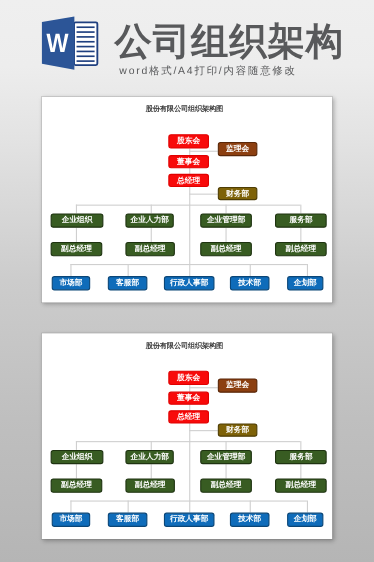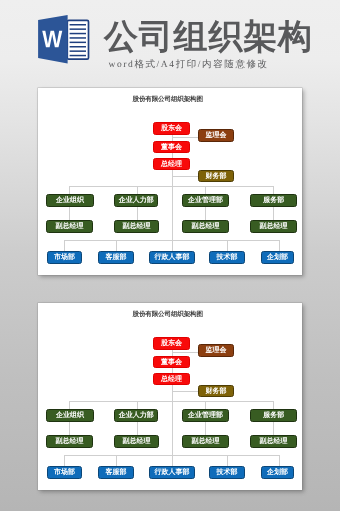--- a/index.html
+++ b/index.html
@@ -3,21 +3,21 @@
 <meta charset="utf-8">
 <title>公司组织架构</title>
 <style>
   html,body{margin:0;padding:0;}
   *{-webkit-font-smoothing:antialiased;text-rendering:geometricPrecision;}
   body{
     width:340px;height:511px;overflow:hidden;
     font-family:"Liberation Sans","DejaVu Sans",sans-serif;
     background:linear-gradient(to bottom,#efefef 0%,#ededed 11.7%,#e3e3e3 24.5%,#cccccc 49.9%,#bfbfbf 74.4%,#b5b5b5 100%);
   }
-  .page{position:relative;width:340px;height:380px;font-family:Liberation Serif, serif;}
+  .page{position:relative;width:340px;height:380px;}
 
   
   .header{position:absolute;left:0;top:0;width:340px;height:86px;}
   .wicon{position:absolute;left:36px;top:11px;width:56px;height:56px;}
   .title{position:absolute;left:104px;top:18px;font-size:34px;font-weight:bold;color:#58595b;line-height:40px;white-space:nowrap;letter-spacing:0.8px;}
   .subtitle{position:absolute;left:108.5px;top:58px;font-size:9.5px;color:#58595b;letter-spacing:1.6px;white-space:nowrap;text-align:right;}
 
   
   .sheet{position:absolute;left:38px;width:264px;height:187px;background:#fff;
          box-shadow:0 0 0 0.5px rgba(120,120,120,0.45), 1.5px 1.5px 4px rgba(0,0,0,0.28);}

